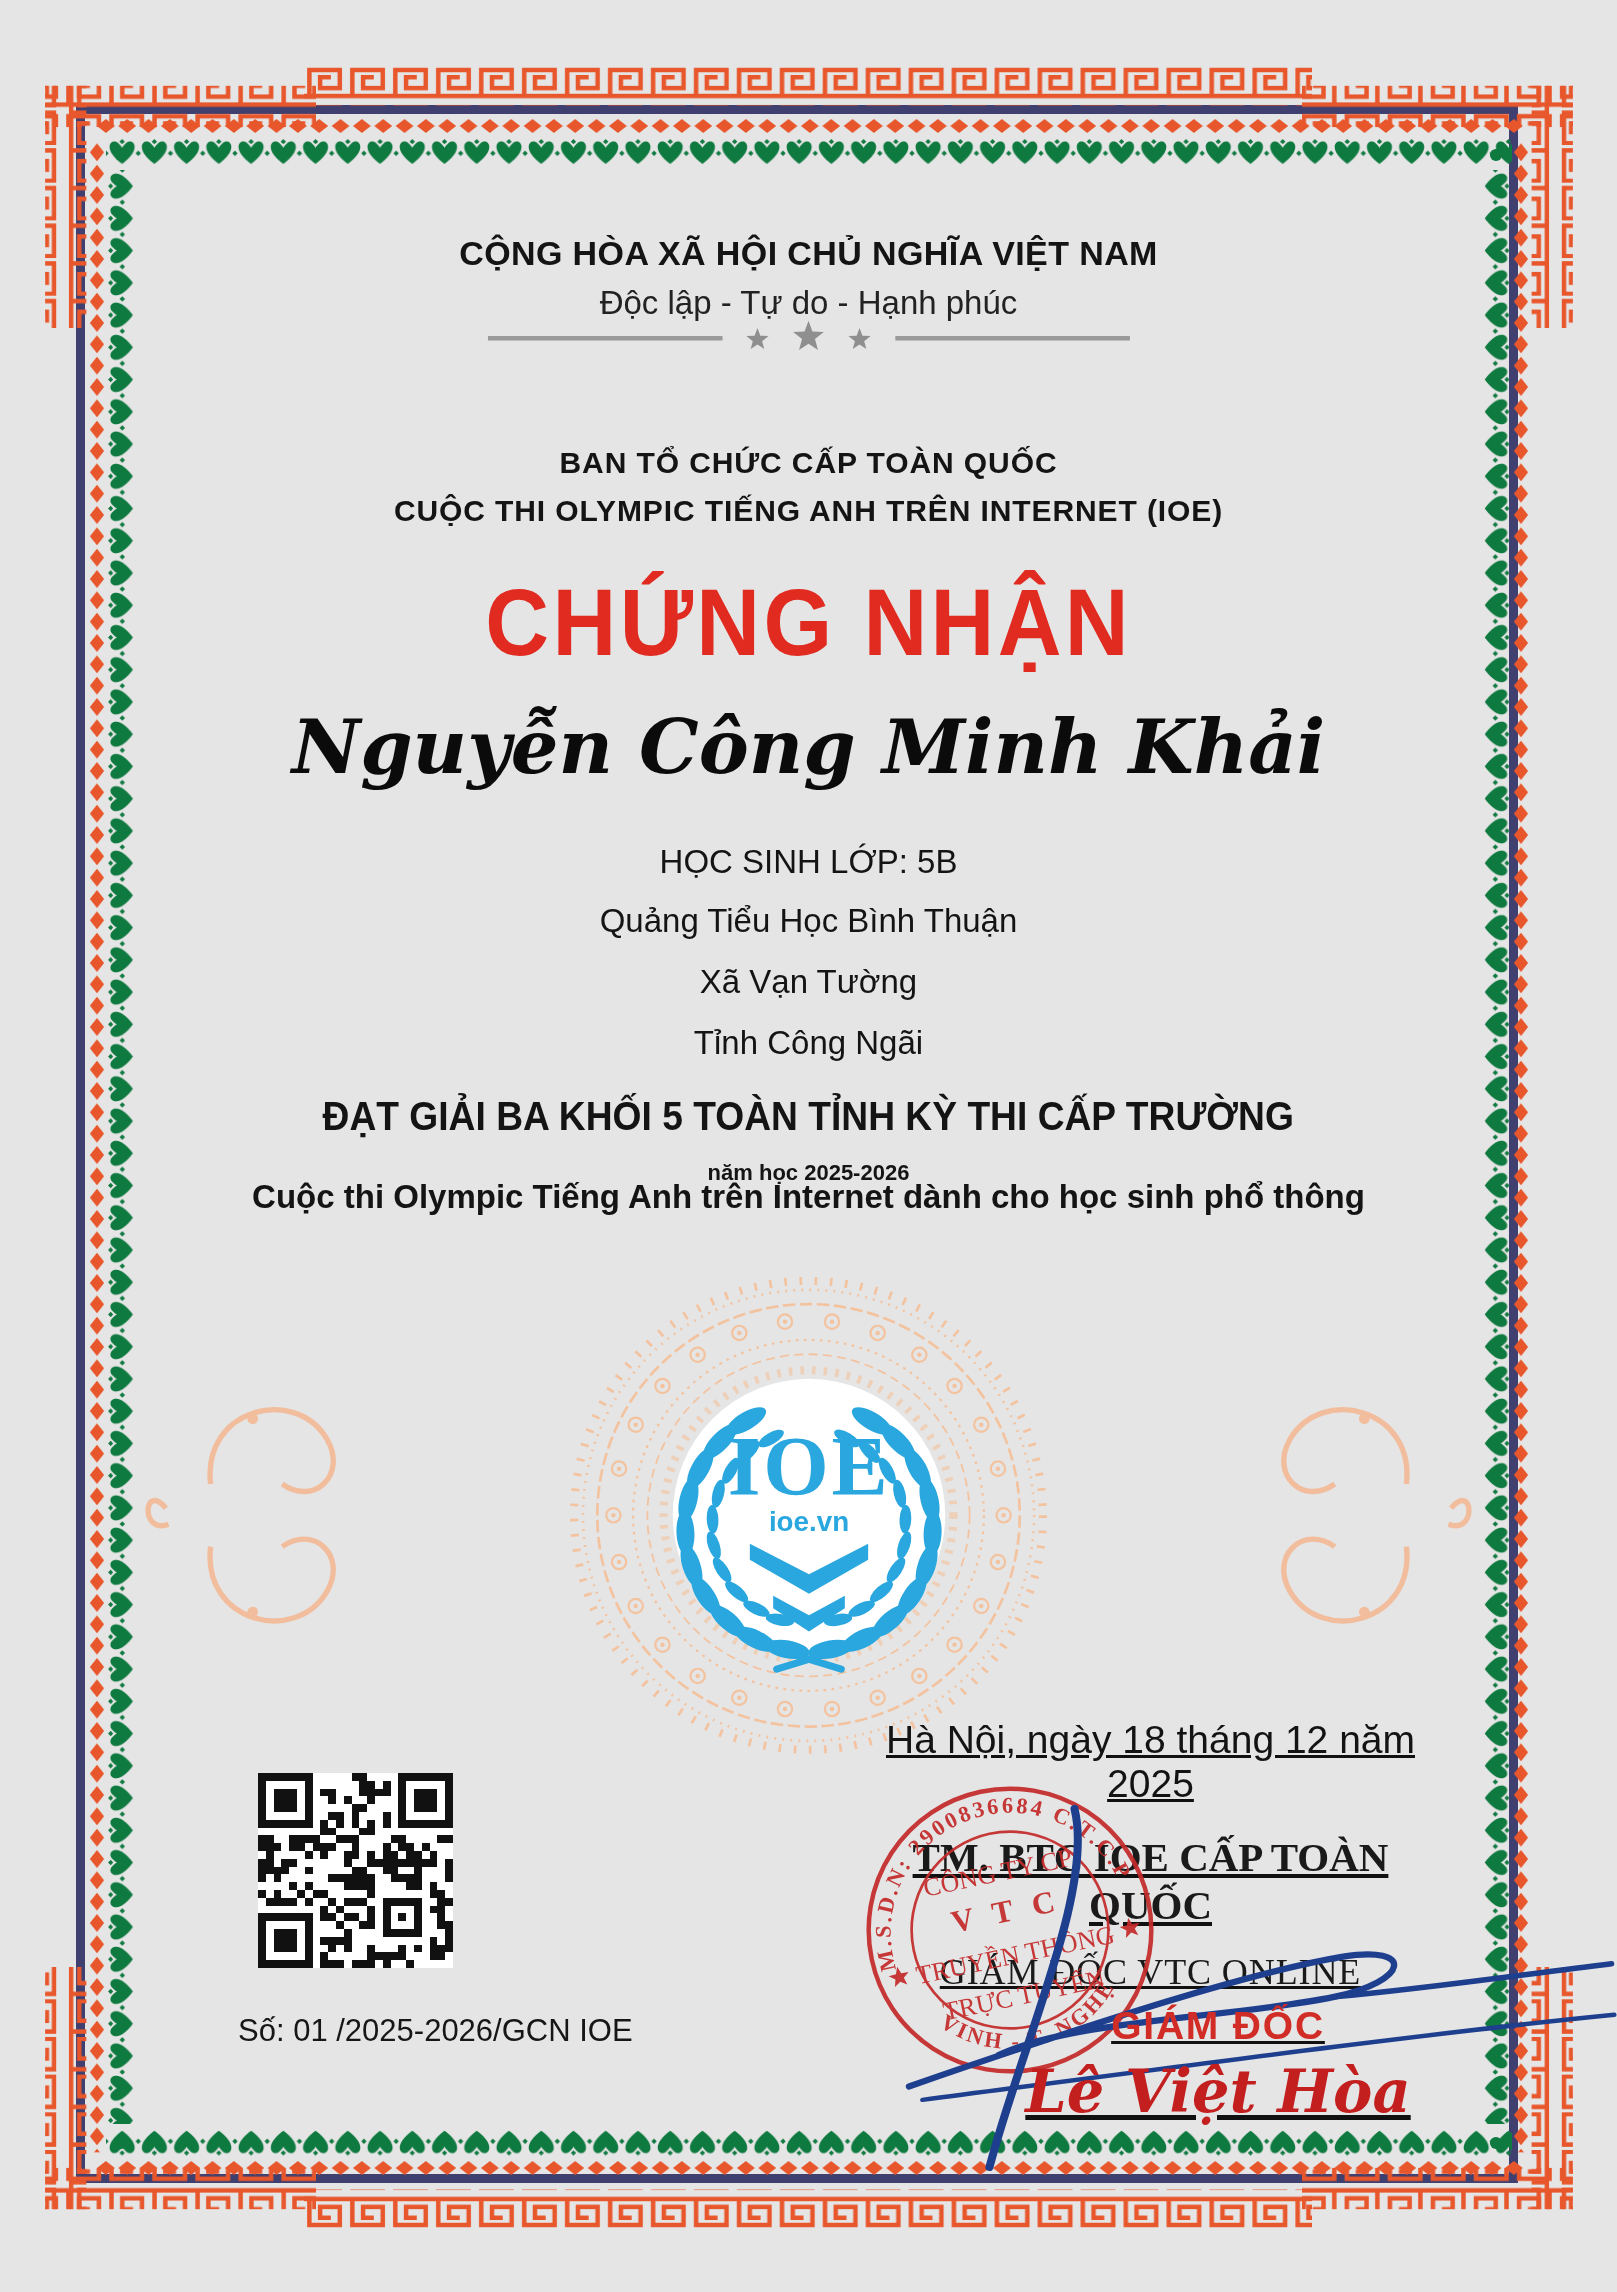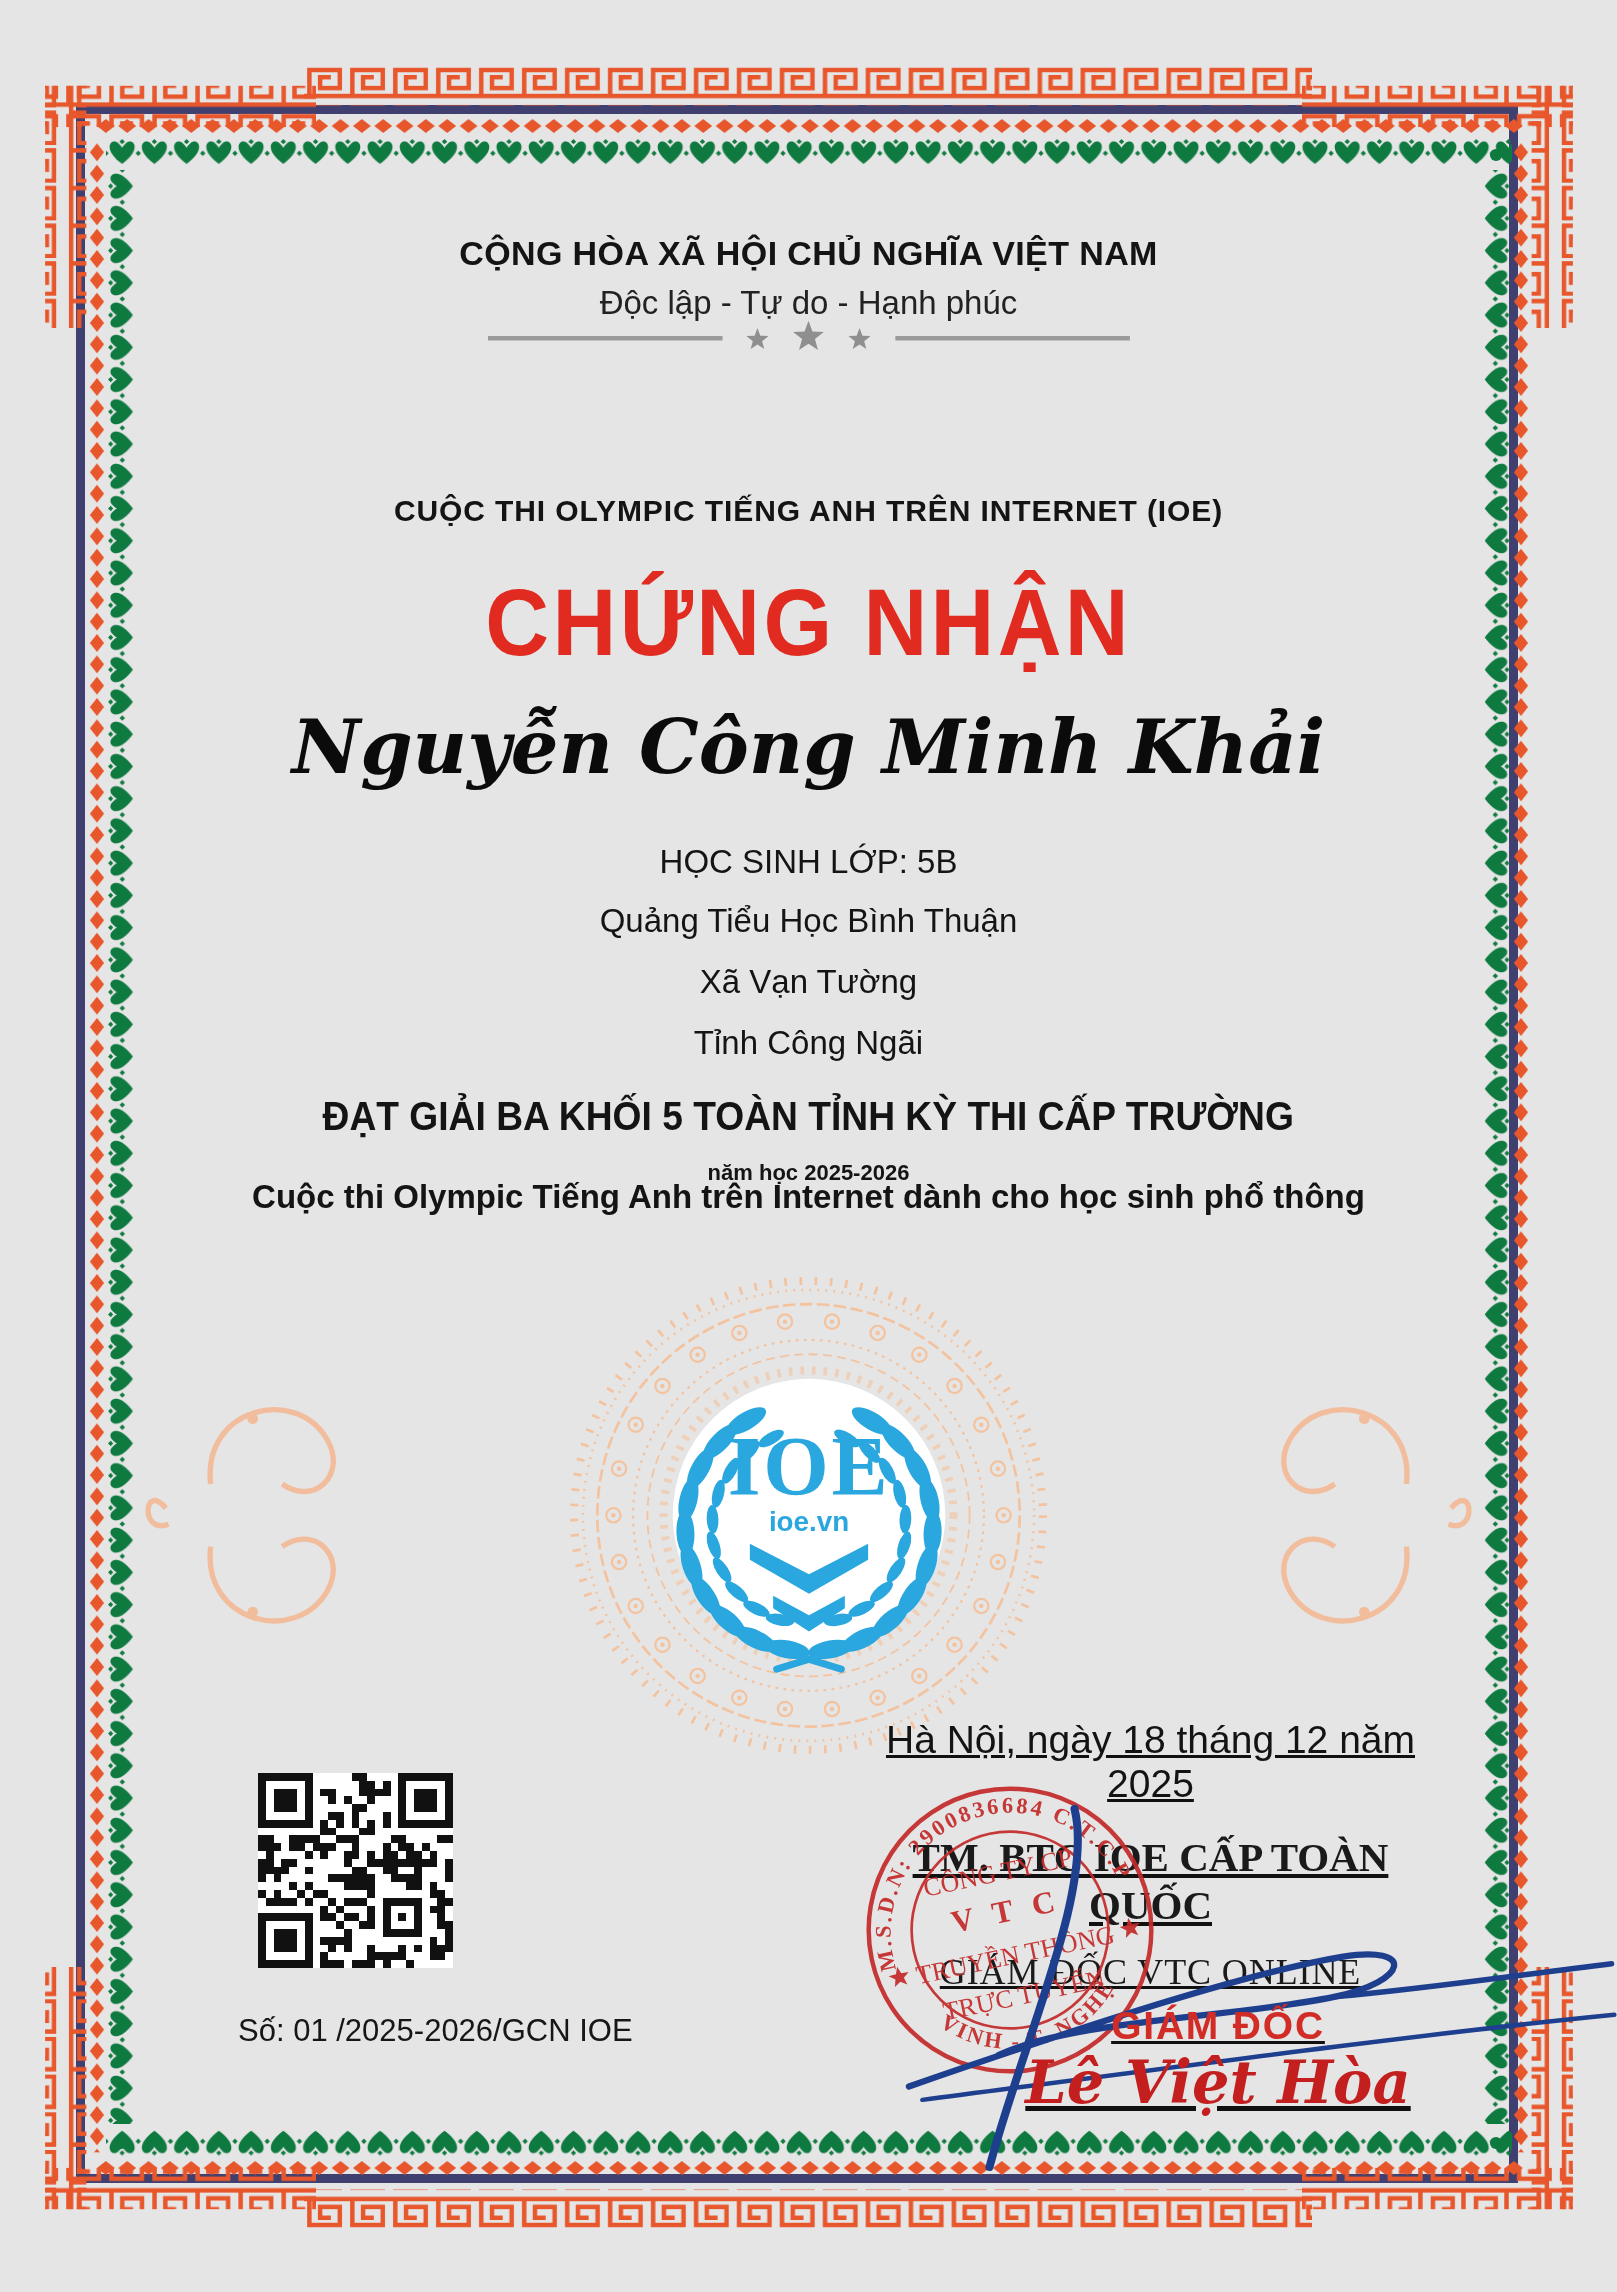--- a/index.html
+++ b/index.html
@@ -16,21 +16,21 @@
   .strip{position:absolute;}
   .dot{position:absolute;width:11.6px;height:11.6px;border-radius:50%;background:#0F7A40;}
   #title-line{letter-spacing:3.6px;font-weight:800;}
   #sign-block{position:absolute;left:855px;top:1718px;width:591px;text-align:center;text-decoration:underline;}
   #director-block{position:absolute;left:1003px;top:2004px;width:430px;text-align:center;text-decoration:underline;}
   #serial-line{position:absolute;left:190px;top:2013px;font-size:31px;color:#161616;margin-left:48px;}
   #date-line{font-size:39px;color:#131313;}
   #tm-line{margin-top:27px;font-size:41px;font-weight:bold;color:#1a1a1a;}
   #dir-line{margin-top:21.5px;font-size:36px;color:#1a1a1a;letter-spacing:0.9px;}
   #signer-title{font-size:39px;font-weight:bold;color:#D22C26;letter-spacing:1.8px;}
-  #signer-name{font-size:59px;color:#C41F1F;}
+  #signer-name{margin-top:9px;font-size:59px;color:#C41F1F;}
 </style>
 </head>
 <body>
 
 <div id="page">
 
   <svg width="0" height="0" style="position:absolute">
     <defs>
       <pattern id="diamH" width="24" height="18" patternUnits="userSpaceOnUse">
         <polygon points="12,1 22,9 12,17 2,9" fill="#E8562B"></polygon>
@@ -149,20 +149,21 @@
   <svg class="abs" style="left:0;top:309px" width="1617" height="63" viewBox="0 0 1806 70">
     <rect x="545" y="30" width="262" height="5" fill="#9A9A9A"></rect>
     <rect x="1000" y="30" width="262" height="5" fill="#9A9A9A"></rect>
     <g id="divstars" fill="#8F8F8F">
         <polygon points="846.0,21.0 849.2,29.6 858.4,30.0 851.2,35.7 853.6,44.5 846.0,39.5 838.4,44.5 840.8,35.7 833.6,30.0 842.8,29.6"></polygon>
         <polygon points="903.0,13.0 907.4,24.9 920.1,25.4 910.2,33.3 913.6,45.6 903.0,38.6 892.4,45.6 895.8,33.3 885.9,25.4 898.6,24.9"></polygon>
         <polygon points="960.0,21.0 963.2,29.6 972.4,30.0 965.2,35.7 967.6,44.5 960.0,39.5 952.4,44.5 954.8,35.7 947.6,30.0 956.8,29.6"></polygon>
       </g>
   </svg>
 
+  <div class="cline" style="top:446px;font-size:30px;font-weight:bold;letter-spacing:0.9px">BAN TỔ CHỨC CẤP TOÀN QUỐC</div>
   <div class="cline" style="top:494px;font-size:30px;font-weight:bold;letter-spacing:0.9px">CUỘC THI OLYMPIC TIẾNG ANH TRÊN INTERNET (IOE)</div>
 
   <div class="cline" style="top:570px;font-size:95px;color:#E12B20">
     <span class="cond" id="title-line">CHỨNG NHẬN</span>
   </div>
   <div class="cline script" style="top:706px;font-size:75px;color:#0b0b0b">Nguyễn Công Minh Khải</div>
 
   <div class="cline" style="top:844px;font-size:33px">HỌC SINH LỚP: 5B</div>
   <div class="cline" style="top:903px;font-size:33px">Quảng Tiểu Học Bình Thuận</div>
   <div class="cline" style="top:964px;font-size:33px">Xã Vạn Tường</div>

